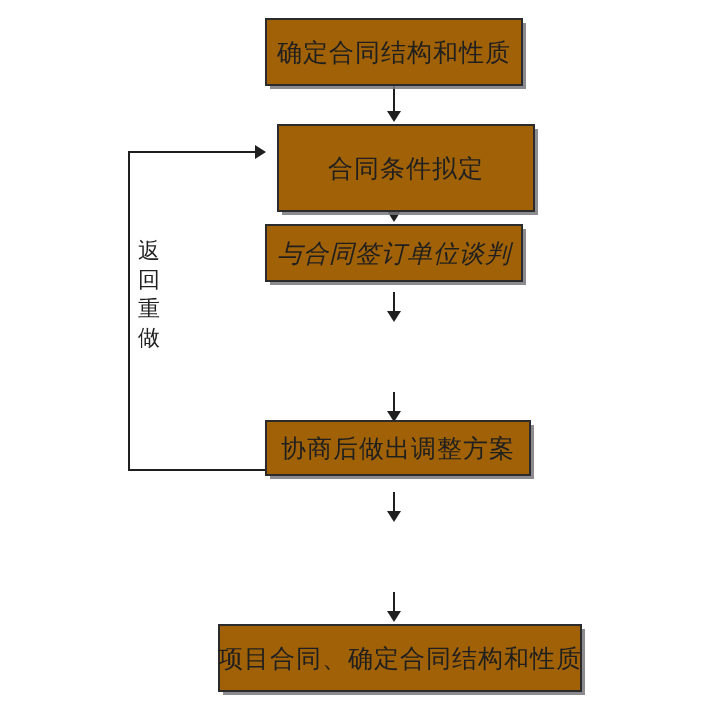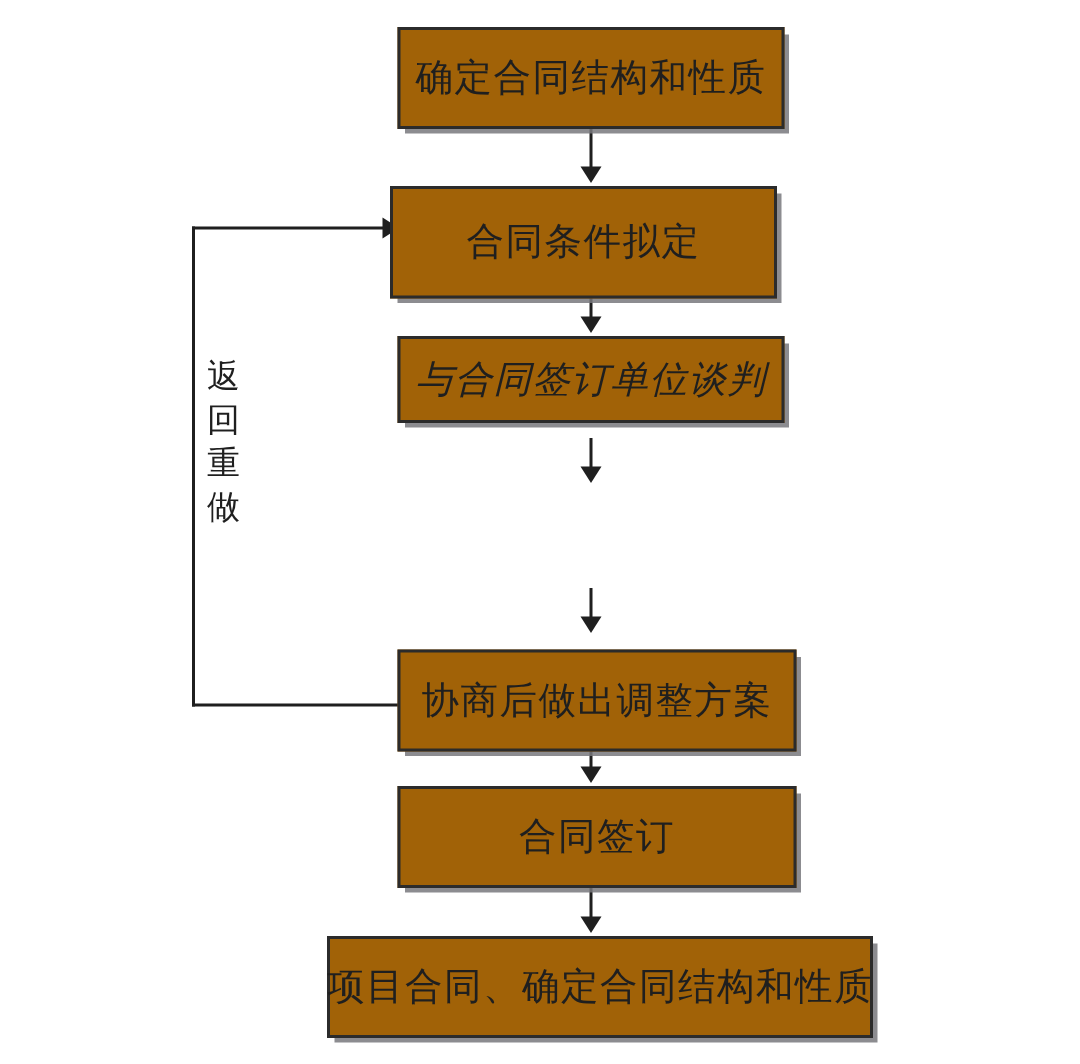--- a/index.html
+++ b/index.html
@@ -116,34 +116,31 @@
   <div class="conn-v" style="left:393px; top:492px; height:21px;"></div>
   <div class="arrow-down" style="left:387px; top:511px;"></div>
 
   <div class="conn-v" style="left:393px; top:592px; height:21px;"></div>
   <div class="arrow-down" style="left:387px; top:611px;"></div>
 
   <div class="node" style="left:265px; top:18px; width:258px; height:68px;">
     <span class="node-label">确定合同结构和性质</span>
   </div>
 
-  <div class="node" style="left:260px; top:124px; width:258px; height:75px;">
+  <div class="node" style="left:277px; top:124px; width:258px; height:88px;">
     <span class="node-label">合同条件拟定</span>
   </div>
 
   <div class="node" style="left:265px; top:224px; width:258px; height:58px;font-style:italic;">
     <span class="node-label">与合同签订单位谈判</span>
   </div>
 
 
-  <div class="node" style="left:265px; top:433px; width:266px; height:68px;text-align:right;">
+  <div class="node" style="left:265px; top:420px; width:266px; height:56px;text-align:right;">
     <span class="node-label">协商后做出调整方案</span>
   </div>
 
-  <div class="node" style="left:265px; top:524px; width:266px; height:68px;">
-    <span class="node-label">合同签订</span>
-  </div>
 
   <div class="node" style="left:218px; top:624px; width:364px; height:68px;">
     <span class="node-label">项目合同、确定合同结构和性质</span>
   </div>
 
 </div>
 
 </body></html>

